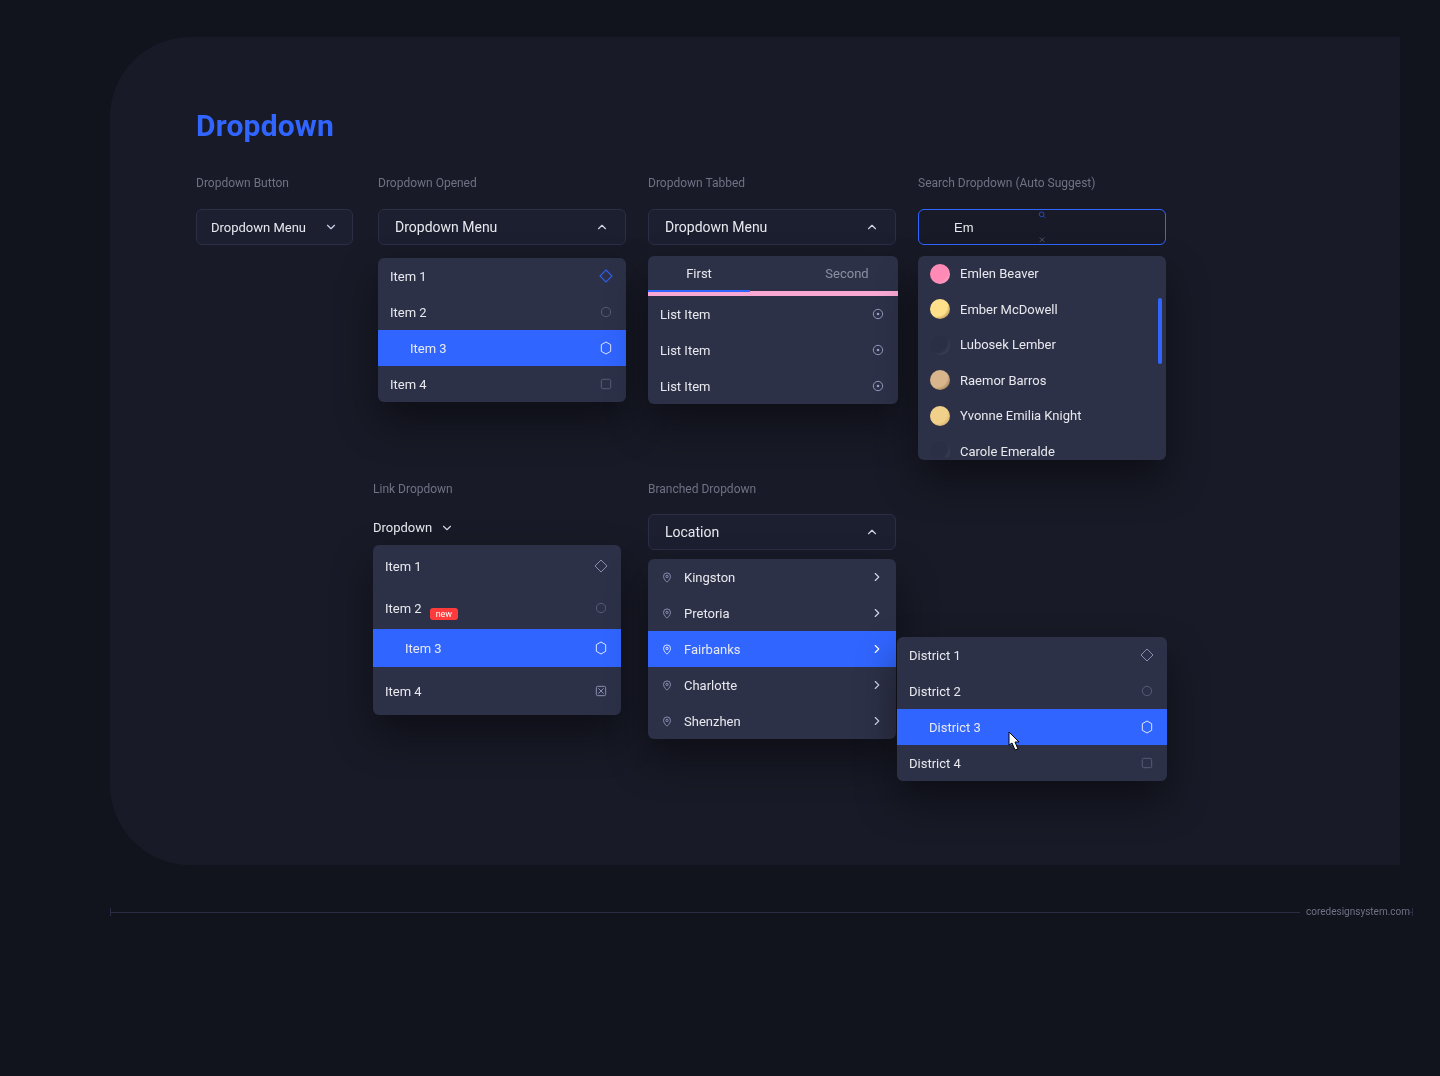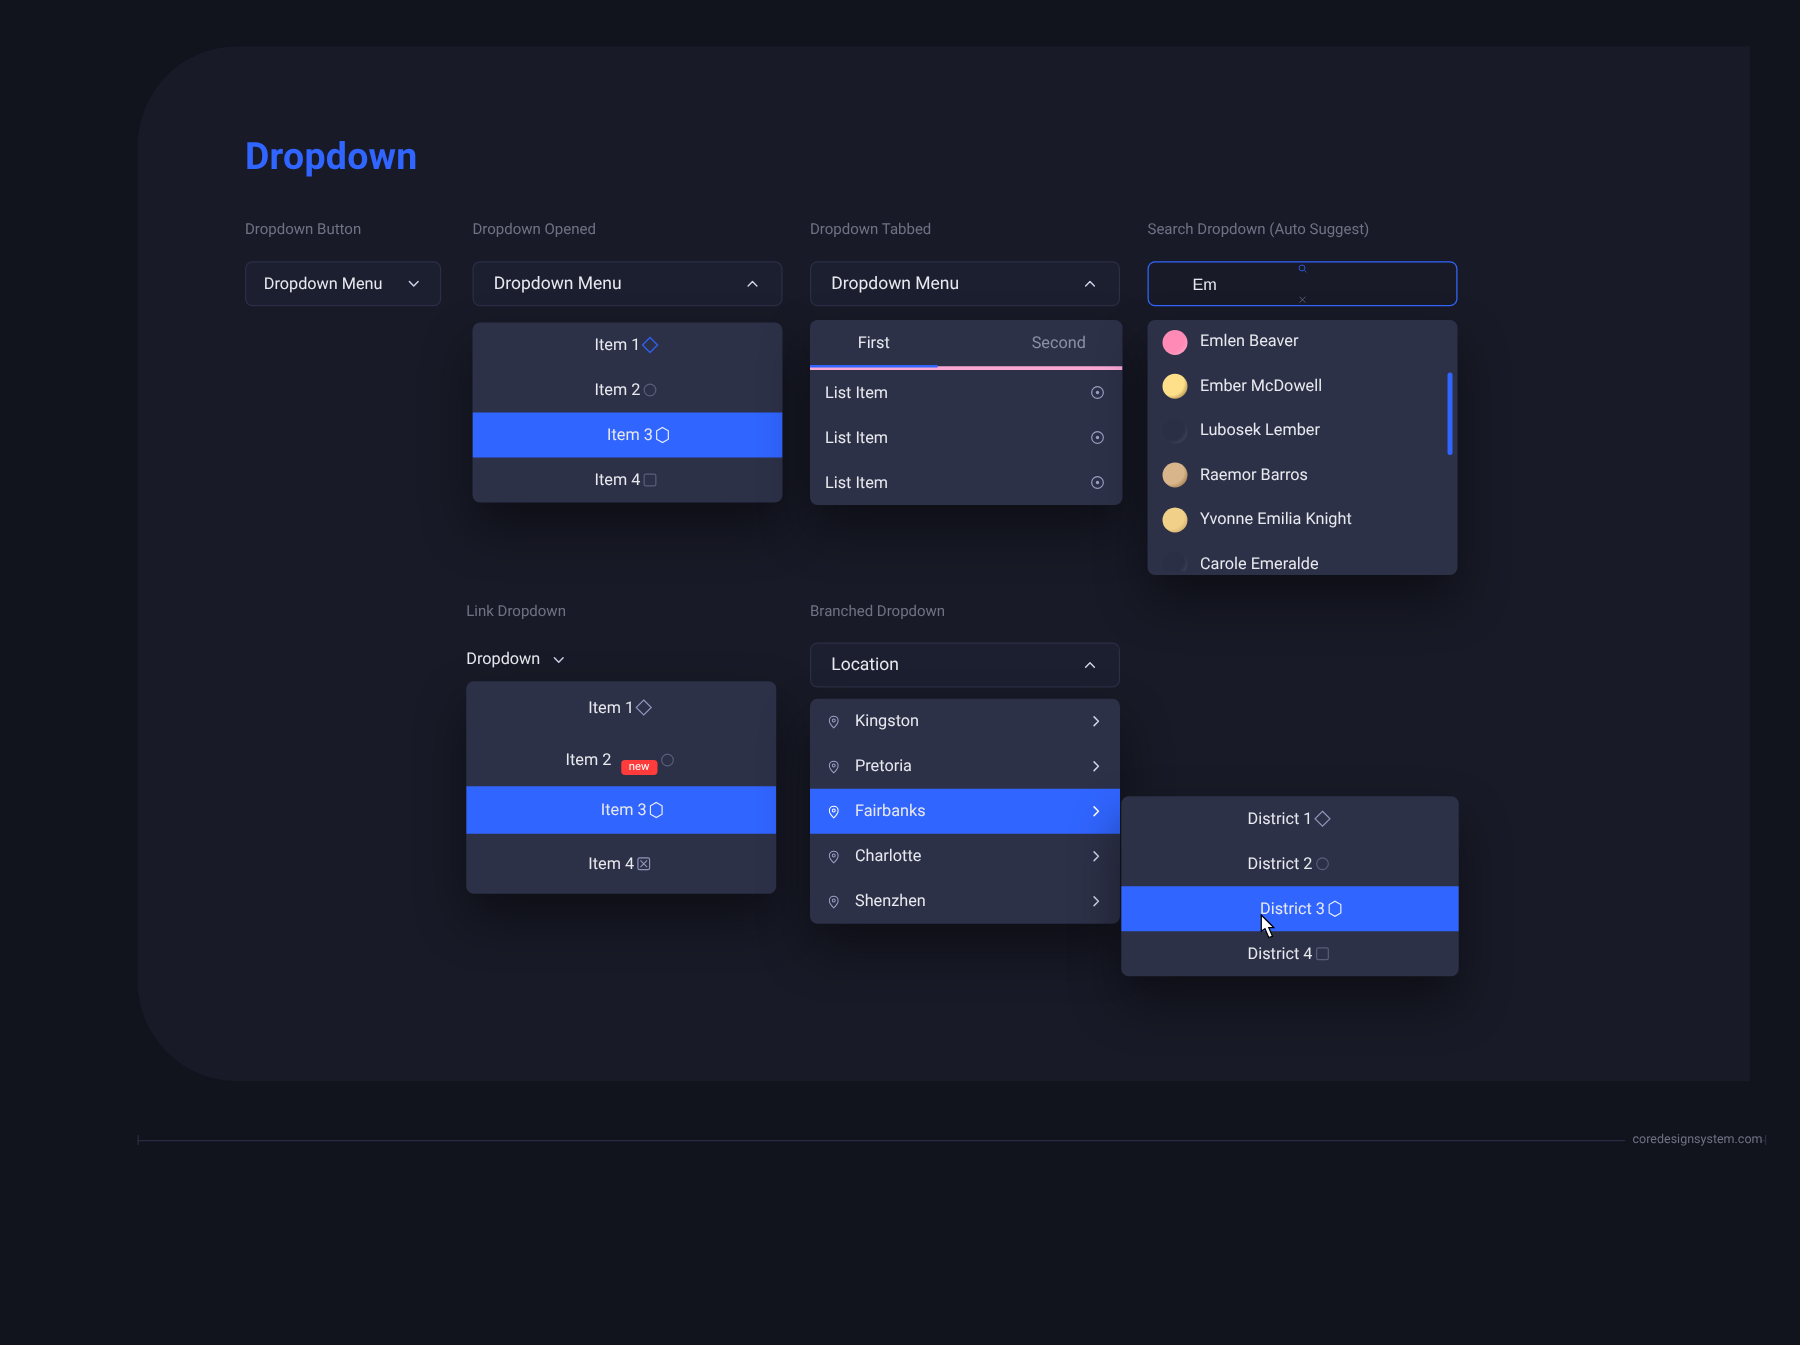--- a/index.html
+++ b/index.html
@@ -11,26 +11,26 @@
   .section-label { position: absolute; font-size: 12px; color: #6f7285; }
 
   
   .dd-btn { position: absolute; display: flex; align-items: center; justify-content: space-between; padding: 0 14px; height: 36px; border-radius: 6px; border: 1px solid #2b2e45; background: #1c1f30; font-size: 13px; color: #e8e9ee; cursor: pointer; }
 
   .dd-toggle { position: absolute; display: flex; align-items: center; justify-content: space-between; padding: 0 16px; height: 36px; width: 248px; border-radius: 6px; background: #1c1f30; border: 1px solid #2b2e45; font-size: 14px; color: #e8e9ee; cursor: pointer; }
 
   .panel { position: absolute; width: 248px; background: #2d3148; border-radius: 6px; overflow: hidden; box-shadow: 0 20px 40px rgba(0,0,0,0.45); }
   .panel.wide { width: 250px; }
 
-  .dd-item { display: flex; align-items: center; justify-content: center; height: 36px; padding: 0 12px; font-size: 13px; color: #e8e9ee; cursor: pointer; }
+  .dd-item { display: flex; align-items: center; justify-content: space-between; height: 36px; padding: 0 12px; font-size: 13px; color: #e8e9ee; cursor: pointer; }
   .dd-item.selected { background: #3065ff; padding-left: 32px; }
   .dd-item .right-ico { opacity: 0.9; }
   .dd-item.muted-ico .right-ico { opacity: 0.4; }
 
-  .tabs { display: flex; height: 40px; border-bottom: 3px solid #f9a8d4; gap: 46px; }
+  .tabs { display: flex; height: 40px; border-bottom: 5px solid #f9a8d4; gap: 46px; }
   .tab { flex: 1; display: flex; align-items: center; justify-content: center; font-size: 13px; color: #8d90a3; cursor: pointer; position: relative; }
   .tab.active { color: #e8e9ee; }
   .tab.active::after { content: ""; position: absolute; left: 0; right: 0; bottom: -1px; height: 2px; background: #3065ff; }
 
   .list-item { display: flex; align-items: center; justify-content: space-between; height: 36px; padding: 0 12px; font-size: 13px; color: #e8e9ee; cursor: pointer; }
 
   .search-wrap { position: absolute; width: 248px; height: 36px; border: 1.2px solid #3065ff; border-radius: 6px; display: flex; align-items: center; padding: 0 10px; background: #181a27; }
   .search-wrap .q { flex: 1; background: transparent; border: none; outline: none; color: #e8e9ee; font-size: 13px; padding: 0 8px; }
   .search-wrap .q::placeholder { color: #6f7285; }
 

